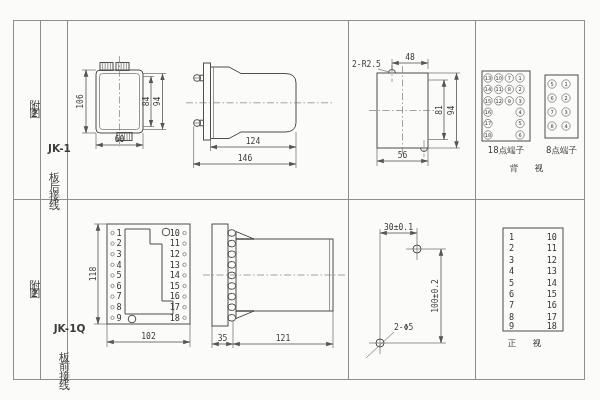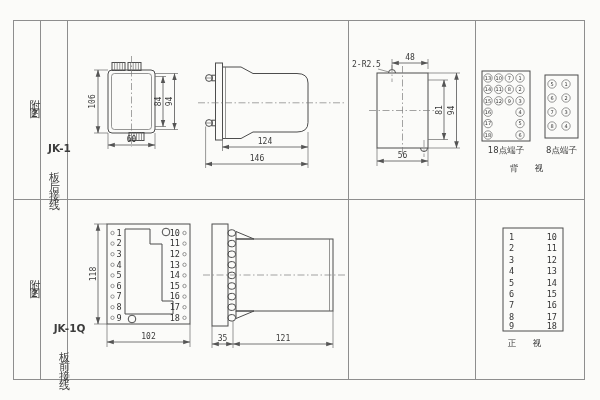--- a/index.html
+++ b/index.html
@@ -47,21 +47,21 @@
   <div class="tl" style="left:13px;top:199px;width:572px;height:1px"></div>
 
   <div class="cell fig" style="left:14px;top:20px;width:26px;height:179px">
     <div class="vtext">附图2</div>
   </div>
   <div class="cell labelcol" style="left:41px;top:20px;width:26px;height:179px">
     <div class="model">JK-1</div>
     <div class="vtext">板后接线</div>
   </div>
 
-  <div class="cell" style="left:67px;top:20px;width:281px;height:179px">
+  <div class="cell" style="left:55px;top:20px;width:281px;height:179px">
   <svg width="281" height="179" viewBox="0 0 281 179">
     <g>
       <rect x="41" y="50" width="47" height="63" rx="4" class="ln"></rect>
       <rect x="44.5" y="53.5" width="40" height="56" rx="3" class="thin"></rect>
       <rect x="45" y="42.5" width="13" height="8" class="ln"></rect>
       <path d="M47.6,42.5 V50.5 M50.2,42.5 V50.5 M52.8,42.5 V50.5 M55.4,42.5 V50.5" class="thin"></path>
       <rect x="61" y="42.5" width="13" height="8" class="ln"></rect>
       <path d="M63.6,42.5 V50.5 M66.2,42.5 V50.5 M68.8,42.5 V50.5 M71.4,42.5 V50.5" class="thin"></path>
       <rect x="62" y="112.5" width="15" height="8" class="ln"></rect>
       <path d="M64.5,112.5 V120.5 M67,112.5 V120.5 M69.5,112.5 V120.5 M72,112.5 V120.5 M74.5,112.5 V120.5" class="thin"></path>
@@ -270,20 +270,37 @@
       <line x1="136" y1="75" x2="278" y2="75" class="cl"></line>
       <path d="M145,126 L145,148 M166,121 L166,148 M266,111 L266,148" class="thin"></path>
       <line x1="145" y1="144" x2="166" y2="144" class="dim"></line>
       <text class="dimtext" text-anchor="middle" x="155.5" y="141">35</text>
       <line x1="166" y1="144" x2="266" y2="144" class="dim"></line>
       <text class="dimtext" text-anchor="middle" x="216" y="141">121</text>
     </g>
   </svg>
   </div>
 
+  <div class="cell" style="left:348px;top:200px;width:127px;height:180px">
+  <svg width="127" height="180" viewBox="0 0 127 180">
+    <g>
+      <line x1="32" y1="29" x2="32" y2="154" class="thin"></line>
+      <circle cx="69" cy="49" r="4" class="ln"></circle>
+      <path d="M58,49 L98,49 M69,28 L69,60" class="thin"></path>
+      <circle cx="32" cy="143" r="4" class="ln"></circle>
+      <path d="M21,143 L98,143" class="thin"></path>
+      <line x1="32" y1="33" x2="69" y2="33" class="dim"></line>
+      <text class="dimtext" text-anchor="middle" x="50.5" y="30">30±0.1</text>
+      <line x1="93" y1="49" x2="93" y2="143" class="dim"></line>
+      <text class="dimtext" text-anchor="middle" transform="translate(90,96) rotate(-90)">100±0.2</text>
+      <text class="dimtext" x="46" y="130">2-Φ5</text>
+      <line x1="46" y1="132" x2="18" y2="158" class="thin"></line>
+    </g>
+  </svg>
+  </div>
 
   <div class="cell" style="left:475px;top:200px;width:109px;height:180px">
   <svg width="109" height="180" viewBox="0 0 109 180">
     <g>
       <rect x="28" y="28" width="60" height="103" class="ln"></rect>
       <text class="tnum" x="34" y="40">1</text>
       <text class="tnum" x="34" y="51.4">2</text>
       <text class="tnum" x="34" y="62.8">3</text>
       <text class="tnum" x="34" y="74.2">4</text>
       <text class="tnum" x="34" y="85.6">5</text>

